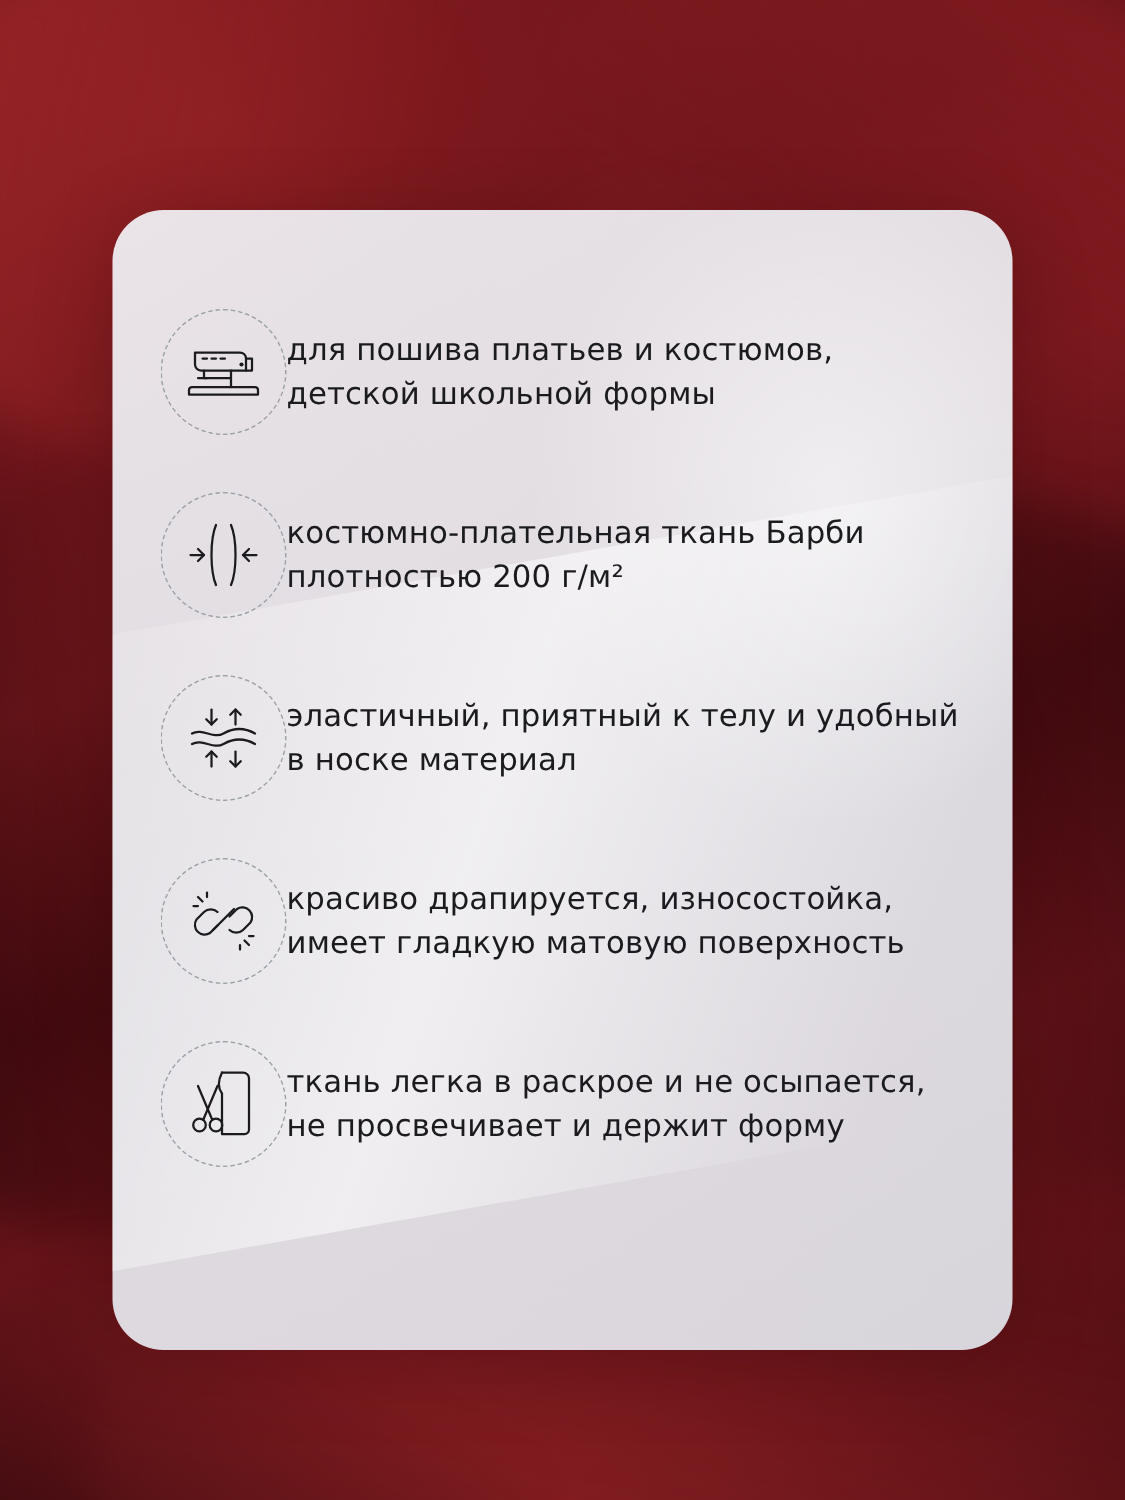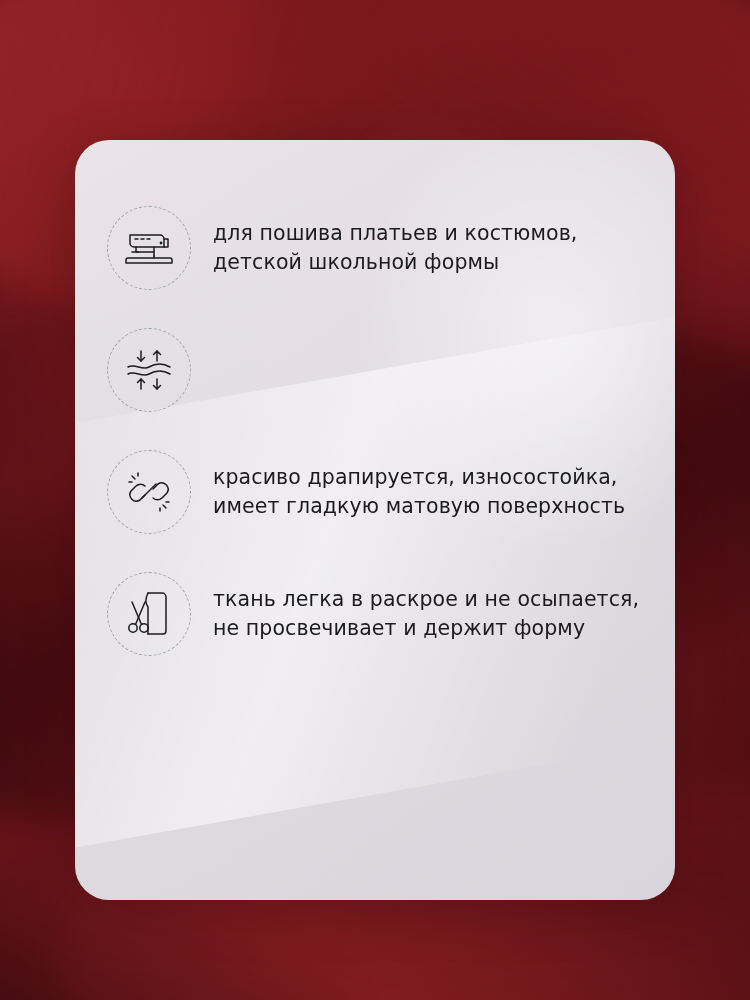--- a/index.html
+++ b/index.html
@@ -86,21 +86,20 @@
   .rows {
     position: relative;
     z-index: 2;
     padding: 66px 28px 0 32px;
     box-sizing: border-box;
   }
 
   .row {
     display: flex;
     align-items: center;
-    gap: 22px;
     margin-bottom: 38px;
     min-height: 84px;
   }
   .row:last-child { margin-bottom: 0; }
 
   .icon-ring {
     flex: 0 0 auto;
     width: 84px;
     height: 84px;
     border-radius: 50%;
@@ -146,36 +145,50 @@
             <path d="M12 21v5M12 26h18"></path>
             <path d="M30 21v9"></path>
             <path d="M30 30v2"></path>
             <path d="M4 32h42a2 2 0 0 1 2 2v3H2v-3a2 2 0 0 1 2-2z"></path>
             <path d="M8 26h6"></path>
           </svg>
         </span>
         <div class="row-text">для пошива платьев и костюмов, детской школьной формы</div>
       </div>
 
+      <div class="row">
+        <span class="icon-ring">
+          <svg width="50" height="46" viewBox="0 0 50 46" fill="none" stroke="#1b1b1f" stroke-width="1.5" stroke-linecap="round" stroke-linejoin="round">
+            <path d="M20 3c-3 7-3 16-3 20s0 13 3 20"></path>
+            <path d="M30 3c3 7 3 16 3 20s0 13-3 20"></path>
+            <path d="M3 23h9"></path>
+            <path d="M8 19l4 4-4 4"></path>
+            <path d="M47 23h-9"></path>
+            <path d="M42 19l-4 4 4 4"></path>
+          </svg>
+        </span>
+        <div class="row-text">костюмно-плательная ткань Барби плотностью 200 г/м²</div>
+      </div>
 
       <div class="row">
         <span class="icon-ring">
           <svg width="50" height="46" viewBox="0 0 50 46" fill="none" stroke="#1b1b1f" stroke-width="1.5" stroke-linecap="round" stroke-linejoin="round">
             <path d="M17 4v10"></path>
               <path d="M13.5 10.5L17 14l3.5-3.5"></path>
             <path d="M33 14V4"></path>
               <path d="M29.5 7.5L33 4l3.5 3.5"></path>
             <path d="M4 20c7-4 14 4 21 0s14-4 21 0"></path>
             <path d="M4 27c7-4 14 4 21 0s14-4 21 0"></path>
             <path d="M17 42V32"></path>
               <path d="M13.5 35.5L17 32l3.5 3.5"></path>
             <path d="M33 32v10"></path>
               <path d="M29.5 38.5L33 42l3.5-3.5"></path>
           </svg>
         </span>
+        <div class="row-text">эластичный, приятный к телу и удобный в носке материал</div>
       </div>
 
       <div class="row">
         <span class="icon-ring">
           <svg width="50" height="48" viewBox="0 0 50 48" fill="none" stroke="#1b1b1f" stroke-width="1.5" stroke-linecap="round" stroke-linejoin="round">
             <path d="M21 27l-5 5a6.5 6.5 0 0 1-9-9l5-5a6.5 6.5 0 0 1 9 0"></path>
             <path d="M29 21l5-5a6.5 6.5 0 0 1 9 9l-5 5a6.5 6.5 0 0 1-9 0"></path>
             <path d="M18 30l14-14"></path>
             <path d="M8 8l3 3M5 14h3M14 5v3"></path>
             <path d="M42 40l-3-3M45 34h-3M36 43v-3"></path>

